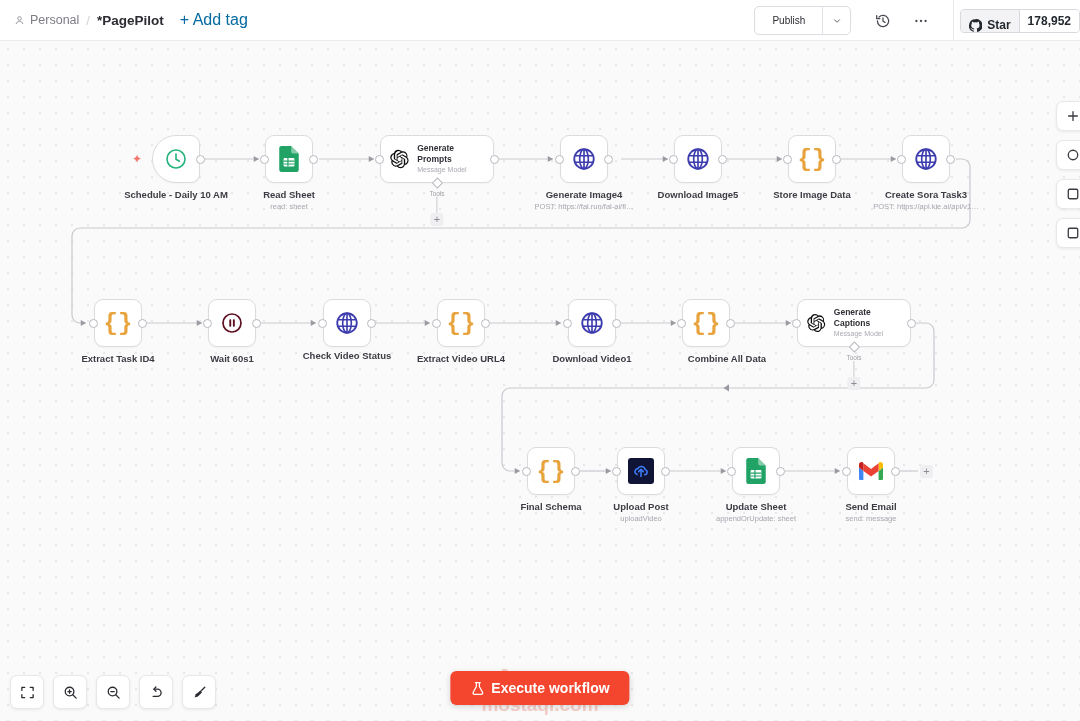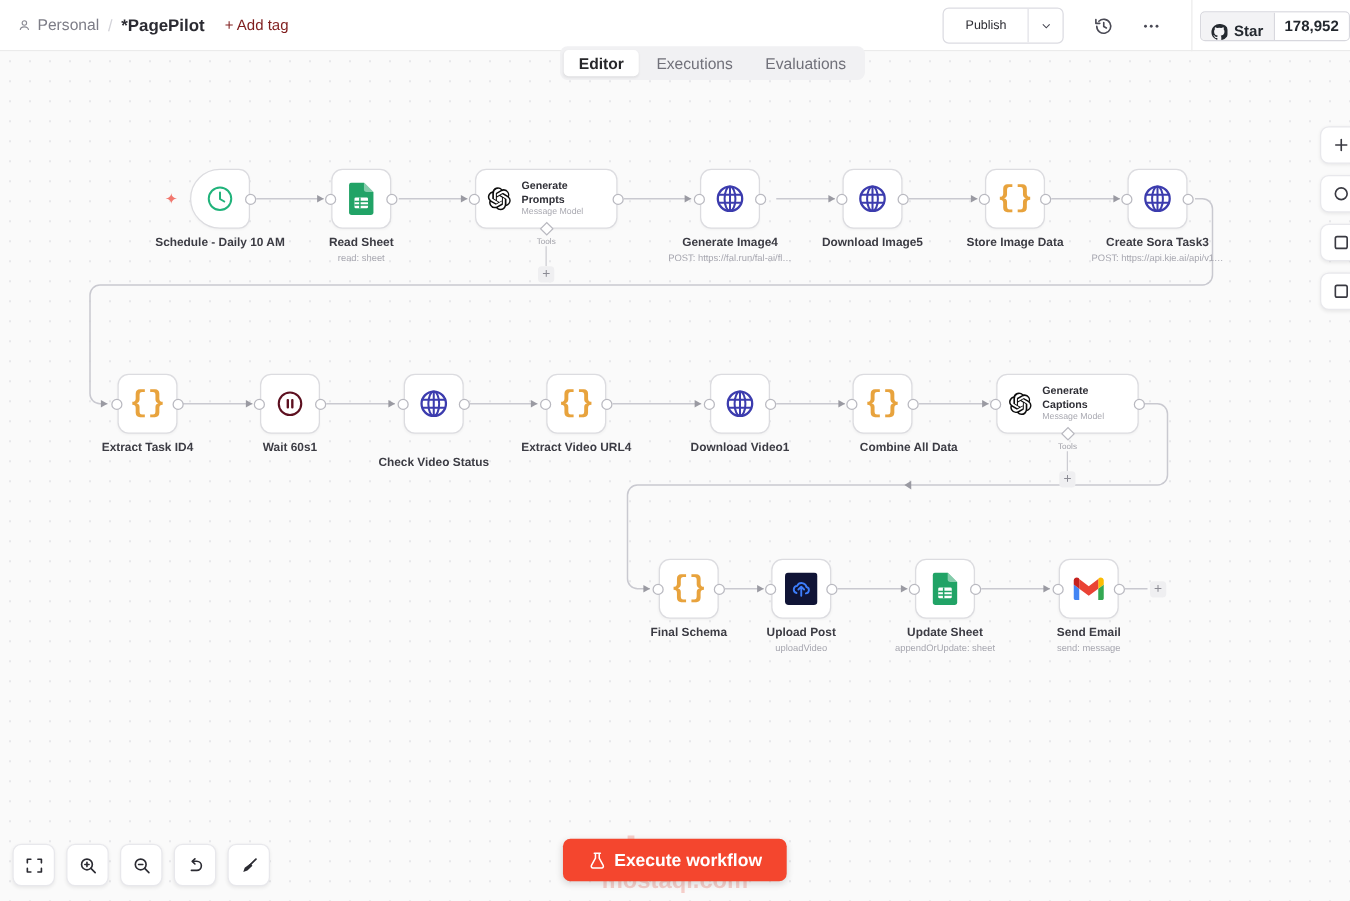--- a/index.html
+++ b/index.html
@@ -13,21 +13,21 @@
   
   .header {
     position: absolute; top: 0; left: 0; width: 1080px; height: 41px;
     background: #fff; border-bottom: 1px solid #ebebeb;
     display: flex; align-items: center; z-index: 40;
   }
   .bc { display: flex; align-items: center; padding-left: 14px; gap: 7px; }
   .bc-person { display: flex; align-items: center; gap: 5px; color: #7d7d87; font-size: 12.5px; }
   .bc-sep { color: #d2d2d8; font-size: 13px; }
   .bc-name { color: #2b2b32; font-size: 13.5px; font-weight: 700; }
-  .bc-tag { color: #7f1d1d; font-size: 12px; margin-left: 9px; cursor: pointer; }
+  .bc-tag { color: #0369a1; font-size: 16px; margin-left: 9px; cursor: pointer; }
 
   .hdr-right {
     position: absolute; right: 0; top: 0; height: 41px;
     display: flex; align-items: center;
   }
   .publish-group {
     display: flex; height: 29px; border: 1px solid #dcdce2; border-radius: 5px;
     overflow: hidden; background: #fff; margin-right: 18px;
   }
   .publish-btn {
@@ -213,25 +213,20 @@
           <svg width="13" height="13" viewBox="0 0 16 16">
             <path fill="#24292f" d="M8 .2a8 8 0 0 0-2.5 15.6c.4.1.5-.2.5-.4v-1.4c-2 .4-2.5-.5-2.7-1-.1-.2-.5-1-.9-1.2-.3-.2-.8-.6 0-.6.6 0 1.1.6 1.2.9.7 1.2 1.9.9 2.4.7.1-.5.3-.9.5-1.1-1.8-.2-3.7-.9-3.7-4 0-.9.3-1.6.8-2.2-.1-.2-.4-1 .1-2.1 0 0 .7-.2 2.2.8a7.5 7.5 0 0 1 4 0c1.5-1 2.2-.8 2.2-.8.5 1.1.2 1.9.1 2.1.5.6.8 1.3.8 2.2 0 3.1-1.9 3.8-3.7 4 .3.3.6.8.6 1.6v2.3c0 .2.1.5.5.4A8 8 0 0 0 8 .2Z"></path>
           </svg>
           <span>Star</span>
         </div>
         <div class="gh-count">178,952</div>
       </div>
     </div>
   </div>
 
-  <div class="tabs">
-    <div class="tab active">Editor</div>
-    <div class="tab">Executions</div>
-    <div class="tab">Evaluations</div>
-  </div>
 
   <div class="canvas">
 
     <svg class="wires">
       <defs>
         <marker id="ar" markerWidth="7" markerHeight="7" refX="5.4" refY="3.5" orient="auto">
           <path d="M1,1 L5.4,3.5 L1,6 Z" fill="#9a9aa2"></path>
         </marker>
         <marker id="arL" markerWidth="7" markerHeight="7" refX="5.4" refY="3.5" orient="auto">
           <path d="M1,1 L5.4,3.5 L1,6 Z" fill="#9a9aa2"></path>
@@ -406,21 +401,21 @@
     <div class="node" style="left:323px; top:258px;">
       <div class="nbox sq">
         <svg width="26" height="26" viewBox="0 0 24 24" fill="none" class="i-globe">
           <circle cx="12" cy="12" r="9" stroke="currentColor" stroke-width="1.7"></circle>
           <ellipse cx="12" cy="12" rx="4" ry="9" stroke="currentColor" stroke-width="1.5"></ellipse>
           <path d="M3.3 9h17.4M3.3 15h17.4M12 3v18" stroke="currentColor" stroke-width="1.5"></path>
         </svg>
         <div class="port in"></div>
         <div class="port out"></div>
       </div>
-      <div class="nlabel" style="top:66px;">
+      <div class="nlabel" style="top:51px;">
         <div class="ntitle">Check Video Status</div>
       </div>
     </div>
 
     <div class="node" style="left:437px; top:258px;">
       <div class="nbox sq">
         <span class="i-code" style="font-size:24px;font-weight:600;font-family:'Liberation Mono',monospace;">{}</span>
         <div class="port in"></div>
         <div class="port out"></div>
       </div>

